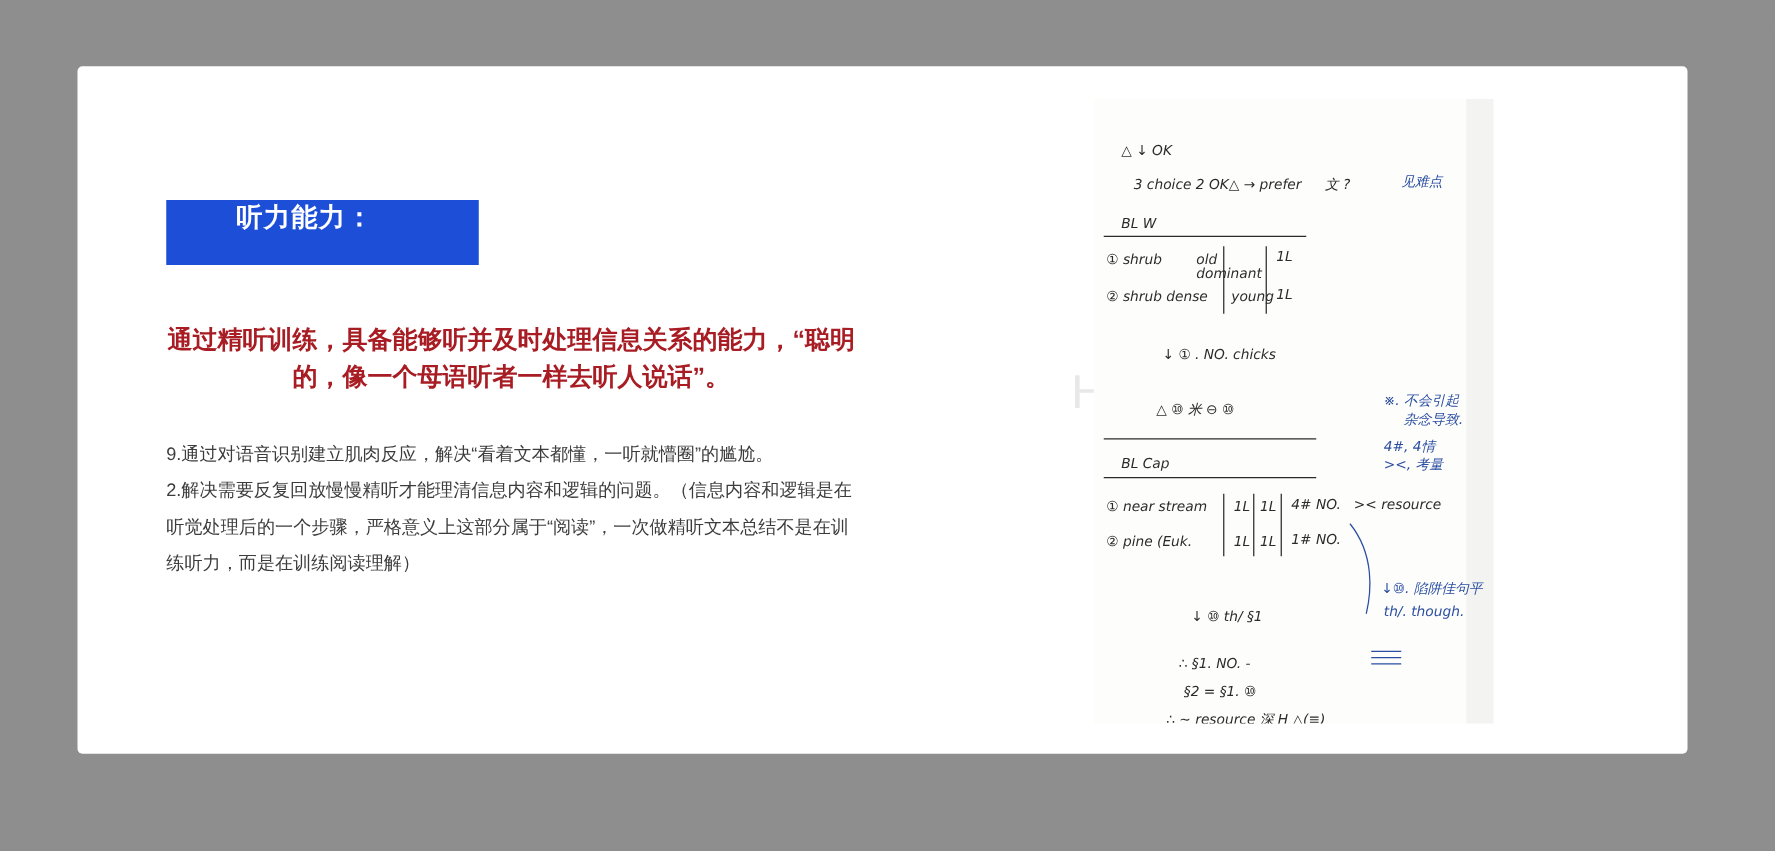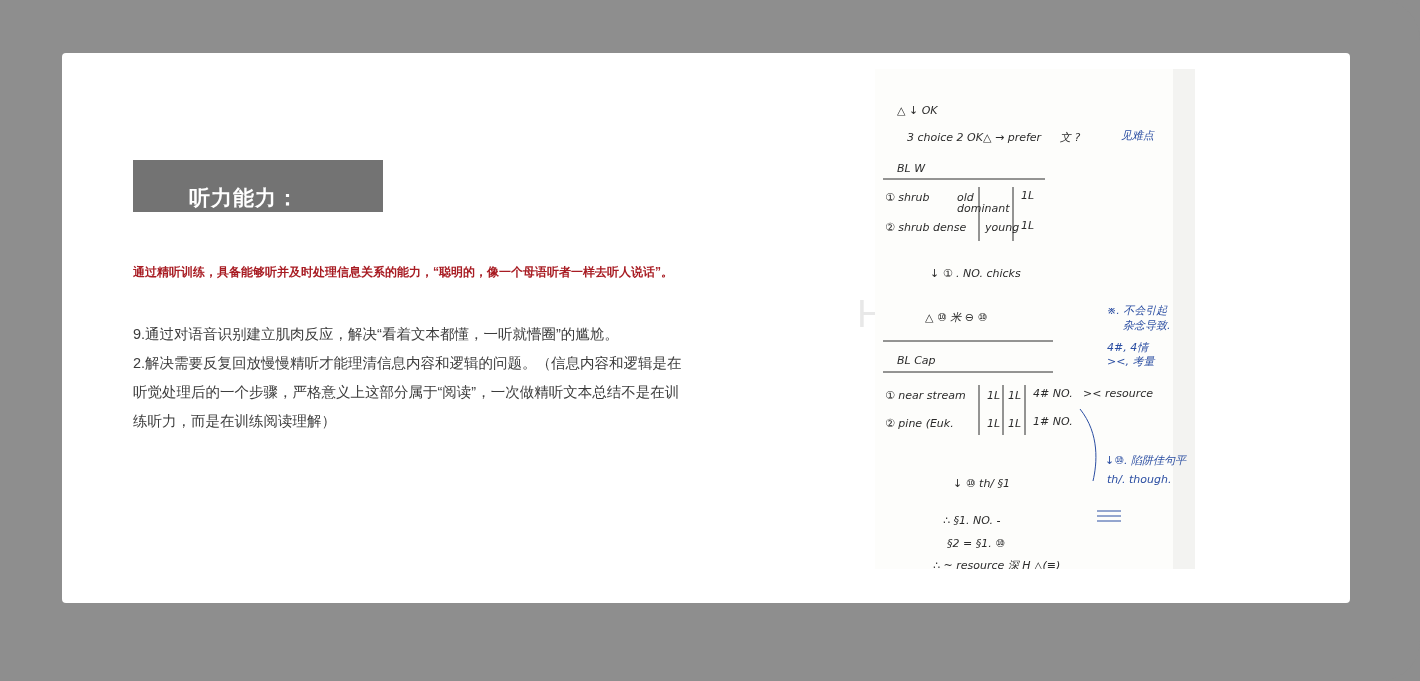--- a/index.html
+++ b/index.html
@@ -36,55 +36,56 @@
   }
   .content-left {
     position: absolute;
     left: 71px;
     top: 107px;
     width: 560px;
   }
   .title-banner {
     width: 250px;
     height: 52px;
-    background: #737373;
+    background: #1d4ed8;
     display: flex;
-    align-items: flex-end;
+    align-items: flex-start;
     padding-left: 56px;
     box-sizing: border-box;
   }
   .title-banner .title-text {
     color: #ffffff;
     font-size: 21px;
     font-weight: bold;
     letter-spacing: 1px;
   }
   .lead {
     margin-top: 45px;
     color: #a81c23;
-    font-size: 12px;
+    font-size: 20px;
     font-weight: bold;
     line-height: 30px;
     width: 552px;
+    text-align: center;
   }
   .body-list {
     margin-top: 33px;
     color: #3c3c3c;
     font-size: 14.5px;
     line-height: 29px;
     width: 556px;
   }
   .body-list p {
     margin: 0;
   }
   
   .notes {
     position: absolute;
     left: 813px;
-    top: 16px;
+    top: 26px;
     width: 320px;
     height: 500px;
     background: #fdfdfb;
     overflow: hidden;
   }
   .notes svg {
     display: block;
   }
   .watermark {
     position: absolute;

